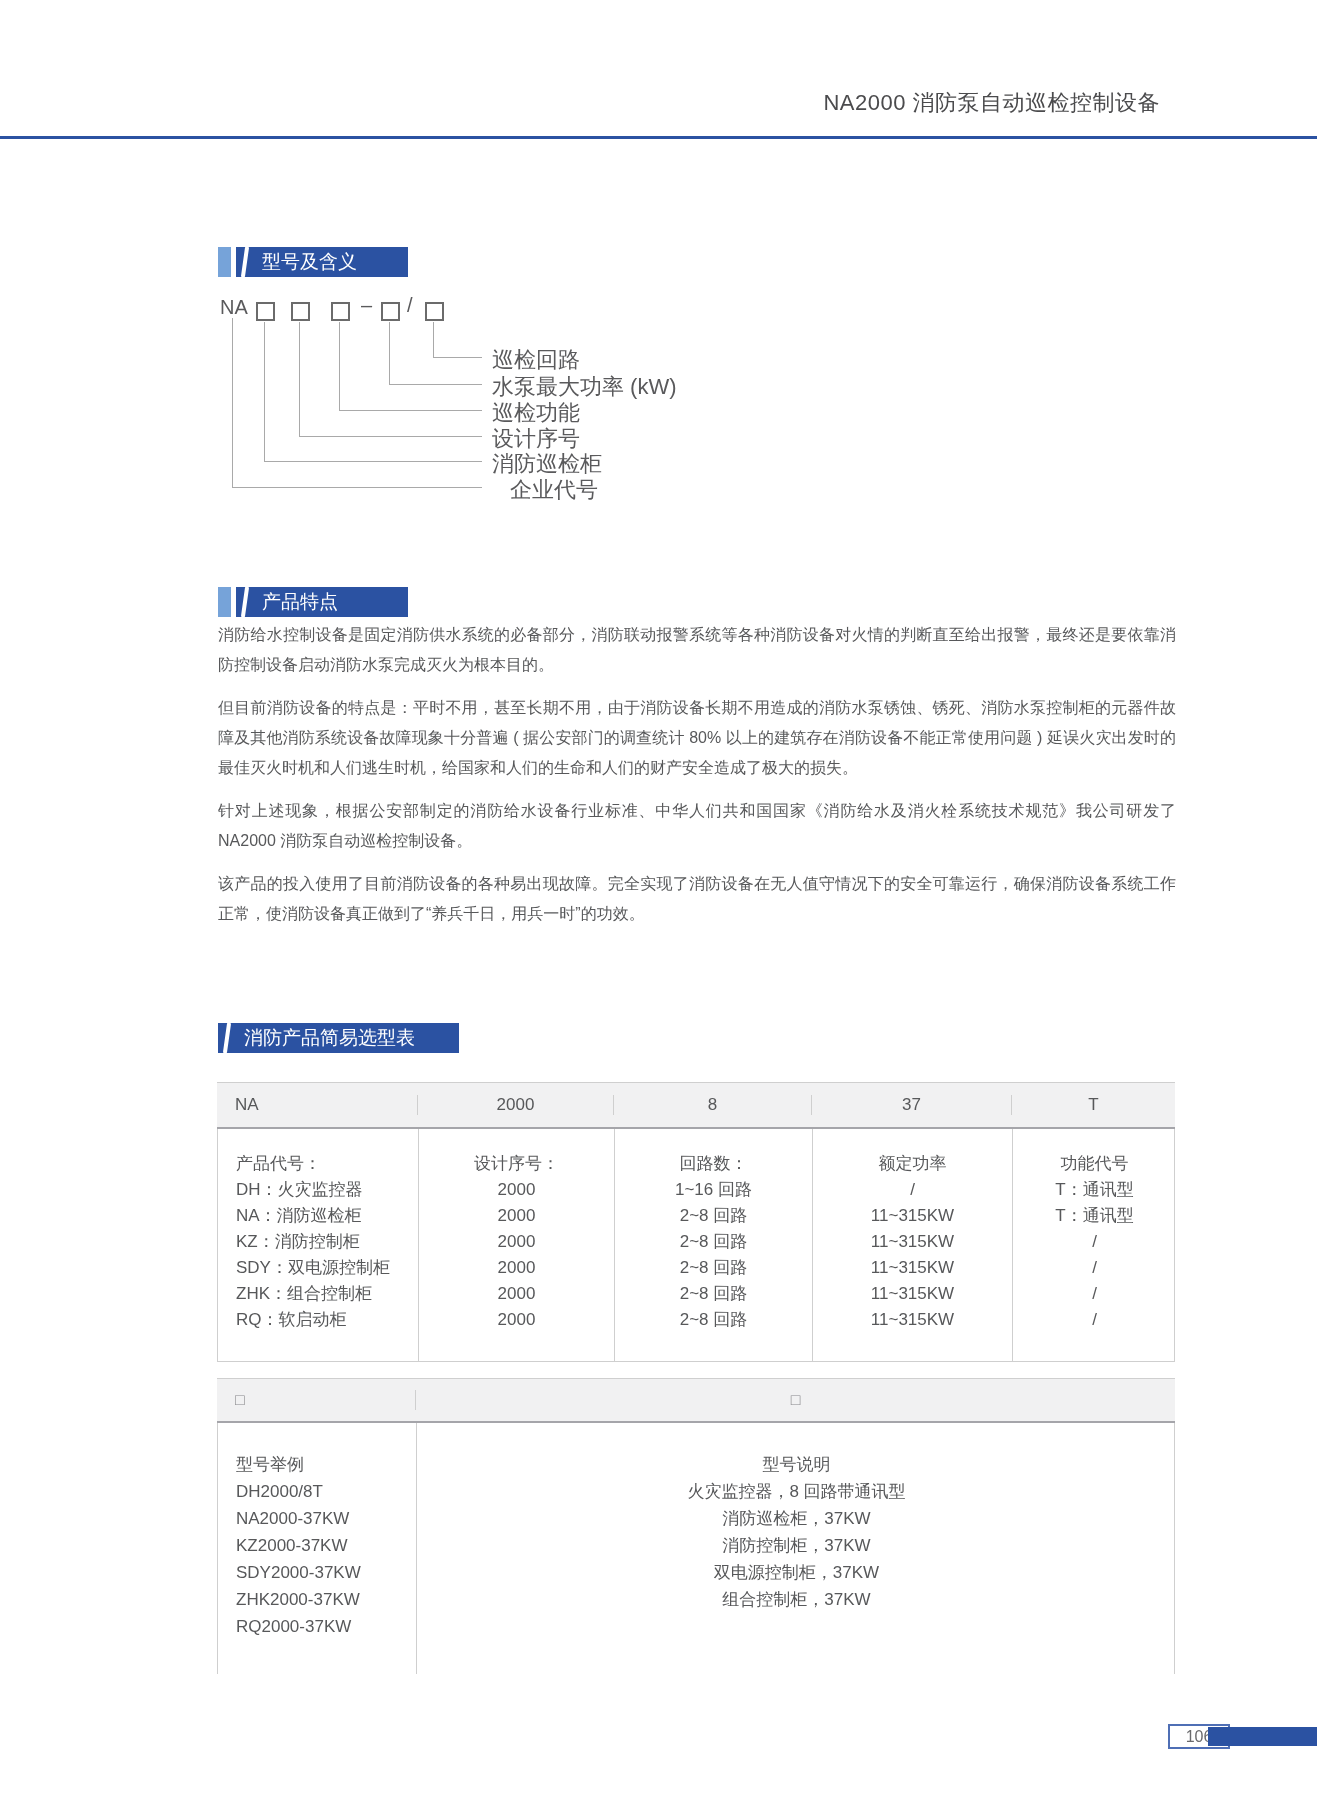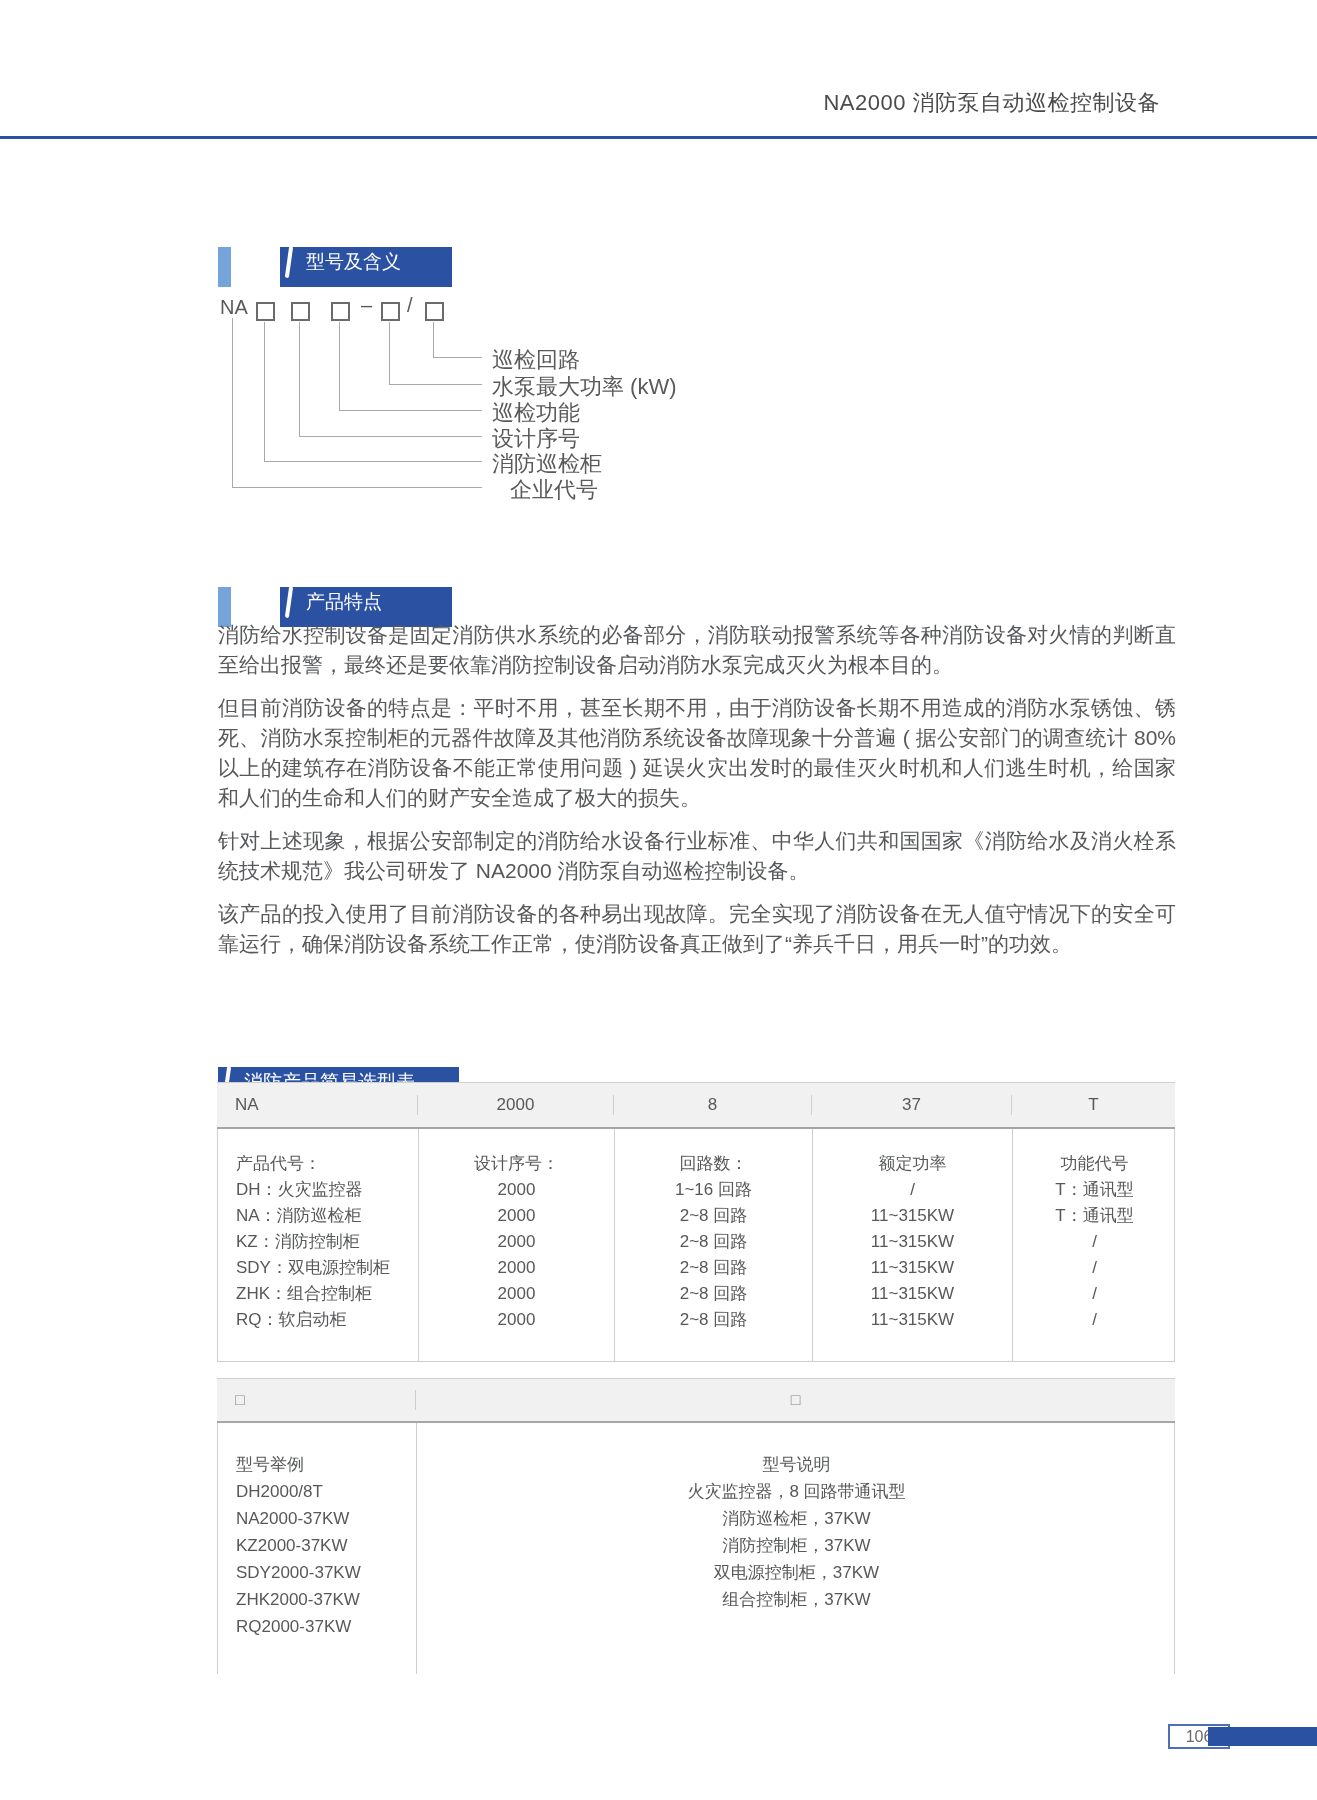--- a/index.html
+++ b/index.html
@@ -3,35 +3,35 @@
 <meta charset="utf-8">
 <style>
   :root { --accent:#2b52a2; --light:#76a3d9; --thbg:#f1f1f2; --txt:#57585a; --line:#cfcfcf; }
   html,body { margin:0; padding:0; }
   body { width:1317px; height:1800px; background:#fff; position:relative; overflow:hidden;
          font-family:"Liberation Sans","DejaVu Sans",sans-serif; color:var(--txt); }
 
   .doc-title { position:absolute; top:88px; right:157px; font-size:22px; color:#4b4b4d; letter-spacing:.5px; white-space:nowrap; }
   .header-rule { position:absolute; top:136px; left:0; width:1317px; height:3px; background:var(--accent); }
 
-  .section-bar { position:absolute; left:218px; height:40px; display:flex; align-items:stretch;gap:44px; }
+  .section-bar { position:absolute; left:218px; height:30px; display:flex; align-items:stretch; }
   .chip { width:13px; background:var(--light); margin-right:5px; }
   .bar { position:relative; background:var(--accent); color:#fff; font-size:19px; line-height:30px;
          padding:0 44px 0 26px; min-width:102px; white-space:nowrap; }
   .notch { position:absolute; left:7px; top:-1px; width:4px; height:32px; background:#fff;
            transform:rotate(8deg); border-radius:2px; }
 
   #diagram { position:absolute; left:0; top:0; width:1317px; height:1800px; }
   .mtext { position:absolute; font-size:20px; color:#5a5a5c; }
   .mbox  { position:absolute; width:15px; height:15px; border:2px solid #6b6b6b; }
   .dline { position:absolute; background:#a9a9a9; }
   .dlabel{ position:absolute; font-size:22px; color:#5a5a5c; white-space:nowrap; }
 
   .paras { position:absolute; left:218px; top:620px; width:958px; }
-  .paras p { margin:0 0 13px 0; font-size:21px; line-height:30px; color:var(--txt);
+  .paras p { margin:0 0 13px 0; font-size:16px; line-height:30px; color:var(--txt);
              text-align:justify; }
 
   .tbl { position:absolute; left:217px; width:958px; font-size:17px; color:var(--txt); }
   .thead { display:grid; align-items:center; background:var(--thbg);
            border-top:1px solid var(--line); border-bottom:2px solid #a5a5aa; }
   .t1 .thead { grid-template-columns:200px 196px 198px 200px 164px; height:44px; }
   .t2 .thead { grid-template-columns:198px 760px; height:42px; }
   .thc { line-height:20px; }
   .tbody { display:grid; }
   .t1 .tbody { grid-template-columns:200px 196px 198px 200px 164px;

